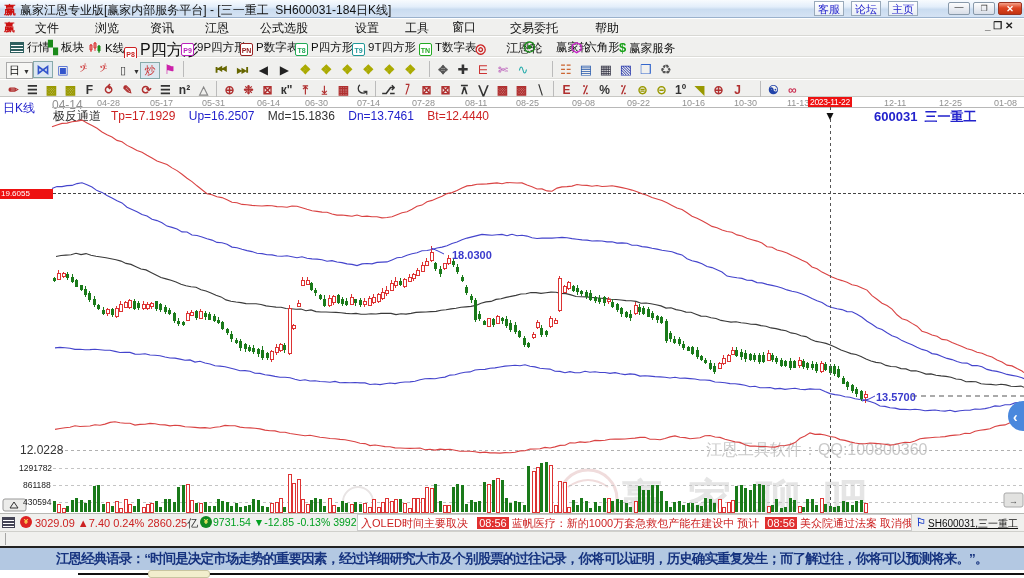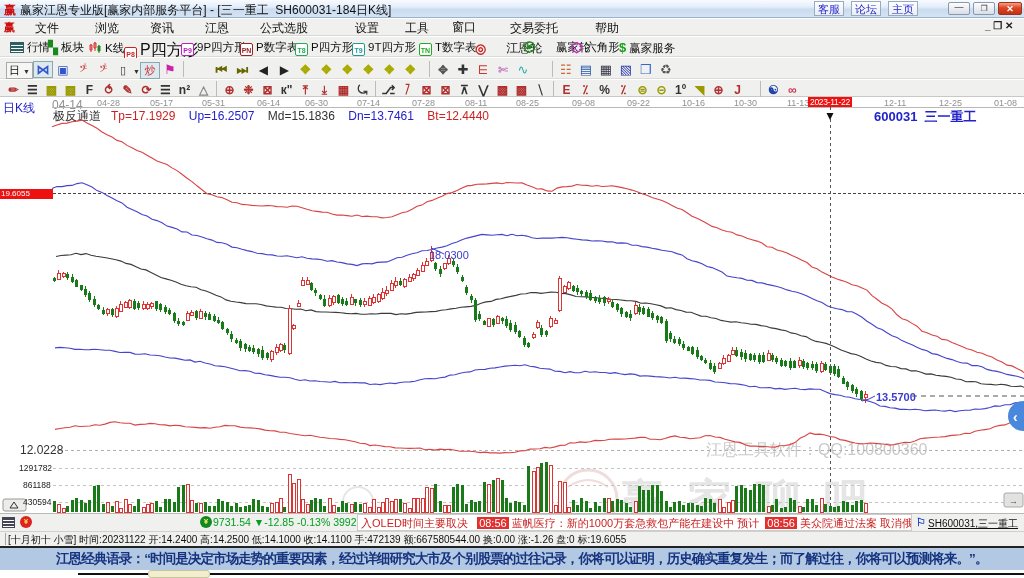--- a/index.html
+++ b/index.html
@@ -119,40 +119,40 @@
 <polyline points="862,304 869,302 875,299" fill="none" stroke="#3a3acc"></polyline>
 </g>
 <rect x="3" y="402" width="23" height="12" rx="2" fill="#ececea" stroke="#999" shape-rendering="auto"></rect>
 <path d="M10 411 l4 -6 l4 6 z" fill="none" stroke="#333" shape-rendering="auto"></path>
 <rect x="1004" y="396" width="19" height="14" rx="2" fill="#e2e2e0" stroke="#aaa" shape-rendering="auto"></rect>
 <text x="1009" y="407" font-size="9" fill="#555" font-family="Liberation Sans">→</text>
 <circle cx="1023" cy="319" r="15" fill="#4a88dd" shape-rendering="auto"></circle>
 <text x="1013" y="325" font-size="14" font-weight="bold" fill="#fff" font-family="Liberation Sans">‹</text>
 </svg>
   <div class="abs" style="left:0;top:92px;width:53px;height:10px;background:#ee1111;color:#fff;font-size:8px;line-height:10px;padding-left:1px">19.6055</div>
-  <div class="abs" style="left:429px;top:152px;color:#3a3acc;font-size:11px;font-weight:normal">18.0300</div>
+  <div class="abs" style="left:452px;top:152px;color:#3a3acc;font-size:11px;font-weight:bold">18.0300</div>
   <div class="abs" style="left:876px;top:294px;color:#3a3acc;font-size:11px;font-weight:bold">13.5700</div>
   <div class="abs" style="left:20px;top:346px;color:#333;font-size:12px">12.0228</div>
   <div class="abs" style="left:19px;top:366px;color:#222;font-size:8.5px">1291782</div>
   <div class="abs" style="left:23px;top:383px;color:#222;font-size:8.5px">861188</div>
   <div class="abs" style="left:23px;top:400px;color:#222;font-size:8.5px">430594</div>
 </div>
 
 <div class="abs" style="left:0;top:513px;width:1024px;height:18px;background:#f0f0ee;border-top:1px solid #b8b8b4;font-size:11px">
   <span class="abs" style="left:2px;top:3px;width:13px;height:11px;background:repeating-linear-gradient(#445 0 2px,#fff 2px 3px),repeating-linear-gradient(90deg,#445 0 2px,#fff 2px 4px);border:1px solid #445"></span>
   <span class="abs" style="left:20px;top:2px;width:12px;height:12px;background:#dd2222;border-radius:50%;color:#ffdd55;font-size:8px;text-align:center;line-height:12px;font-weight:bold">¥</span>
+  <span class="abs" style="left:35px;top:2px;color:#cc2222">3029.09 ▲7.40 0.24% 2860.25<span style="color:#333">亿</span></span>
   <span class="abs" style="left:200px;top:2px;width:12px;height:12px;background:#118822;border-radius:50%;color:#ffee66;font-size:8px;text-align:center;line-height:12px;font-weight:bold">¥</span>
   <span class="abs" style="left:213px;top:2px;color:#00a020;font-size:10.5px">9731.54 ▼-12.85 -0.13% 3992.19</span>
   <span class="abs" style="left:357px;top:0;width:555px;height:17px;background:#fff;border:1px solid #ccc;overflow:hidden;white-space:nowrap;line-height:16px;padding-left:3px"><span style="color:#cc2222">入OLED时间主要取决&nbsp;&nbsp;&nbsp;<span style="background:#e03030;color:#fff;padding:0 2px">08:56</span>&nbsp;<span>蓝帆医疗：新的1000万套急救包产能在建设中 预计&nbsp;&nbsp;<span style="background:#e03030;color:#fff;padding:0 2px">08:56</span>&nbsp;美众院通过法案 取消俄：</span></span></span>
   <span class="abs" style="left:916px;top:2px;color:#2244cc;font-weight:bold;font-size:11px">⚐</span>
   <span class="abs" style="left:928px;top:3px;color:#111;font-size:10px;text-decoration:underline">SH600031,三一重工</span>
 </div>
 
 <div class="abs" style="left:0;top:531px;width:1024px;height:15px;background:#f0f0ee;border-top:1px solid #d0d0cc;color:#111;font-size:10px">
   <span class="abs" style="left:3px;top:1px;color:#888">│</span>
-  <span class="abs" style="left:8px;top:1px;white-space:nowrap">[十月初十 小雪] 时间:20231122 开:14.2400 高:14.2500 低:14.1000 收:14.1100 手:472139 额:667580544.00 换:0.00 涨:-1.26 盘:0 标:19.6055</span>
 </div>
 
 <div class="abs" style="left:0;top:546px;width:1024px;height:24px;background:#b3c8e2;border-top:2px solid #222;color:#16337f;font-size:13.5px;font-weight:bold;line-height:22px;letter-spacing:-0.9px;white-space:nowrap;overflow:hidden"><span style="margin-left:56px">江恩经典语录：“时间是决定市场走势的重要因素，经过详细研究大市及个别股票的过往记录，你将可以证明，历史确实重复发生；而了解过往，你将可以预测将来。”。</span></div>
 
 <div class="abs" style="left:0;top:570px;width:1024px;height:8px;background:#fff">
   <div class="abs" style="left:78px;top:3px;width:946px;height:2px;background:#111"></div>
   <div class="abs" style="left:148px;top:0;width:62px;height:8px;background:#f2eecd;border:1px solid #c8c4a0;border-radius:3px"></div>
 </div>
 </body></html>

